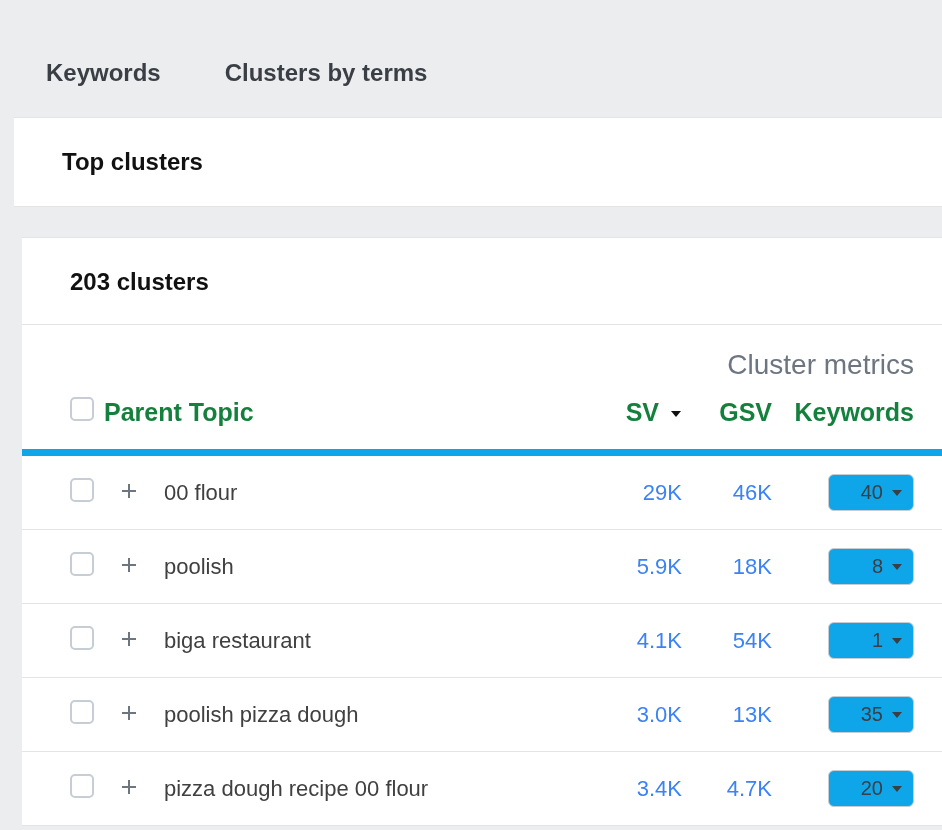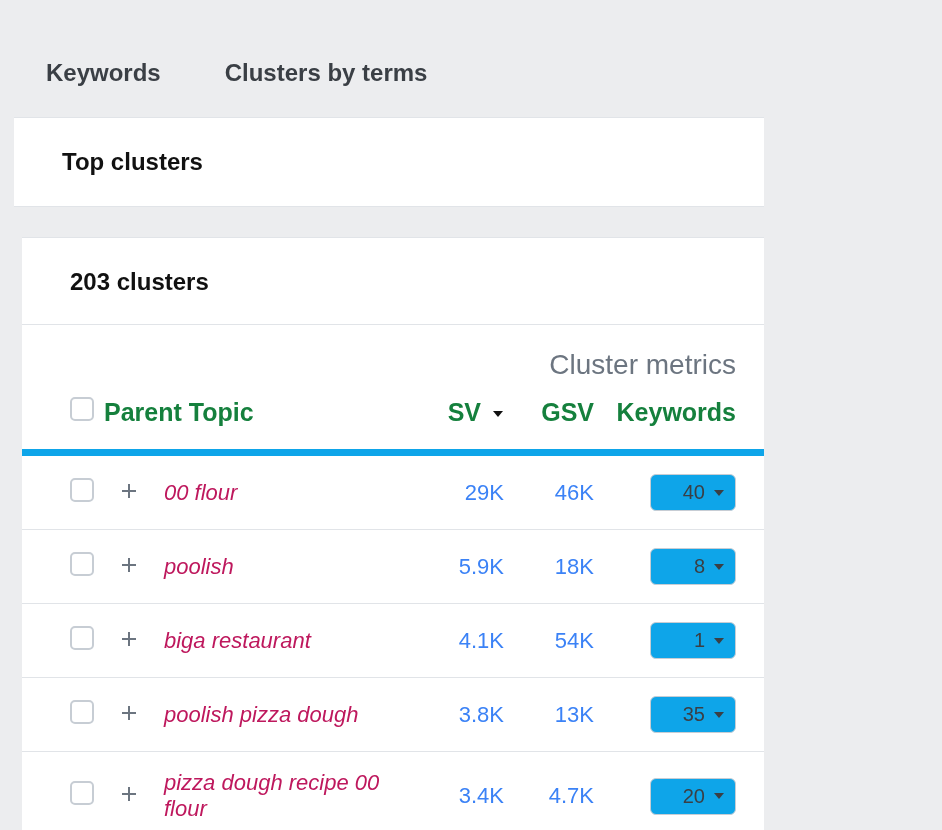--- a/index.html
+++ b/index.html
@@ -5,21 +5,21 @@
   * { box-sizing: border-box; }
   html, body {
     margin: 0;
     padding: 0;
     font-family: -apple-system, BlinkMacSystemFont, "Segoe UI", Helvetica, Arial, sans-serif;
     background: #ecedef;
     color: #111;
     font-size: 16px;
   }
   .viewport {
-    width: 764px;
+    width: 942px;
     height: 830px;
     position: relative;
     overflow: hidden;
     background: #ecedef;
   }
 
   
   .tabs {
     display: flex;
     align-items: flex-end;
@@ -100,23 +100,22 @@
 
   table.clusters tbody td {
     padding: 18px 10px;
     font-size: 22px;
     border-bottom: 1px solid #e1e4e8;
     vertical-align: middle;
   }
   table.clusters td.col-check { padding-left: 48px; }
   table.clusters td.col-exp   { width: 50px; text-align: center; color: #6c7580; }
   table.clusters td.col-topic a {
-    color: #be185d;
+    color: #404040;
     text-decoration: none;
-    font-style: italic;
   }
   table.clusters td.col-num { text-align: right; color: #3b82f6; }
   table.clusters td.col-kw  { text-align: right; padding-right: 28px; }
 
   
   .cbox {
     width: 24px;
     height: 24px;
     border: 2px solid #c7cdd4;
     border-radius: 5px;
@@ -285,21 +284,21 @@
         <tr>
           <td class="col-check"><span class="cbox"></span></td>
           <td class="col-exp">
             <span class="plus">
               <svg width="20" height="20" viewBox="0 0 20 20">
                   <path d="M9 3h2v14H9z M3 9h14v2H3z" fill="#6c7580"></path>
                 </svg>
             </span>
           </td>
           <td class="col-topic"><a href="#">poolish pizza dough</a></td>
-          <td class="col-num">3.8K</td>
+          <td class="col-num">3.0K</td>
           <td class="col-num">13K</td>
           <td class="col-kw">
             <span class="kw-select">
               <span>35</span>
               <span class="caret">
                 <svg width="12" height="10" viewBox="0 0 12 10">
                     <path d="M1 2 L6 8 L11 2 Z" fill="#3a3f45"></path>
                   </svg>
               </span>
             </span>

